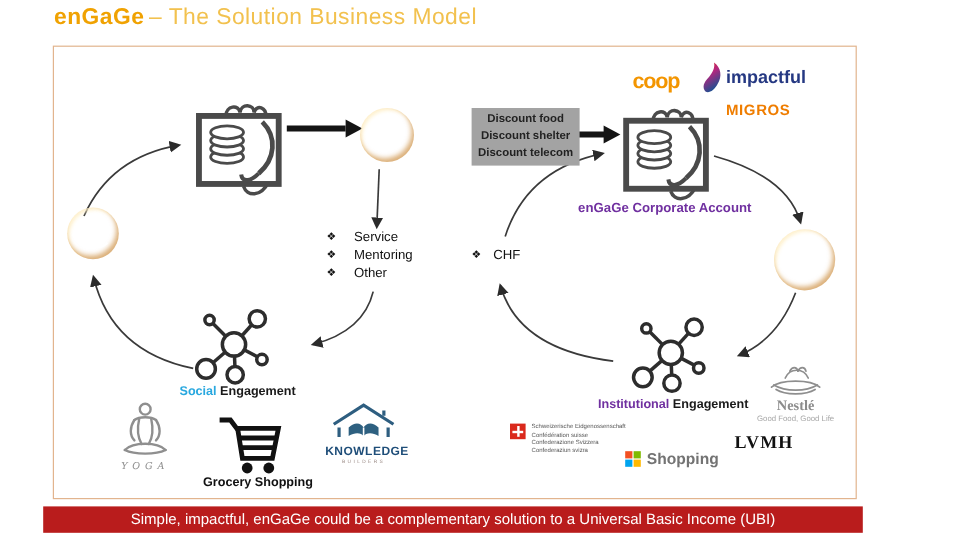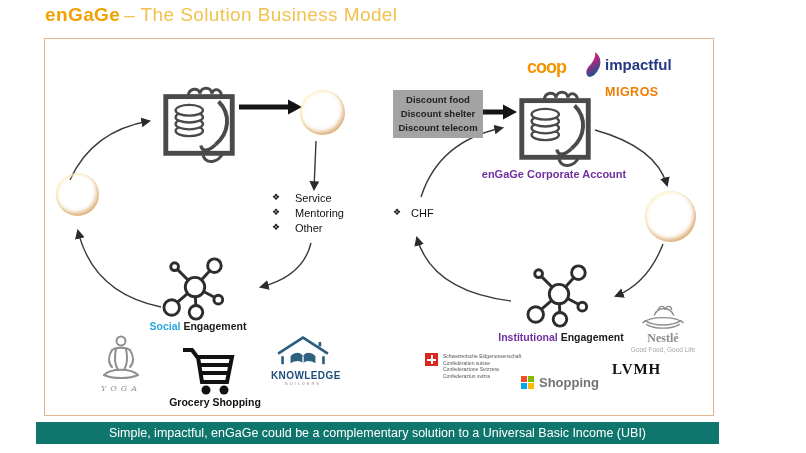--- a/index.html
+++ b/index.html
@@ -74,21 +74,21 @@
 
   
   .knw{text-align:center;width:64px;}
   .knw-name{font-size:10px;font-weight:bold;color:#1F4E79;letter-spacing:.4px;}
   .knw-sub{font-size:4px;color:#9A8A85;letter-spacing:2px;}
 
   .yoga-word{font-size:8px;color:#909090;letter-spacing:4px;text-align:center;
              font-family:"DejaVu Serif",serif;font-style:italic;}
 
   
-  .banner{left:36px;top:422px;width:683px;height:22px;background:#0f766e;color:#fff;
+  .banner{left:36px;top:422px;width:683px;height:22px;background:#b91c1c;color:#fff;
           font-size:12.5px;text-align:center;line-height:22px;}
 </style>
 </head>
 <body>
 
 <div class="slide">
 
   <div class="abs title">
     <span class="title-brand">enGaGe</span><span class="title-rest">– The Solution Business Model</span>
   </div>

